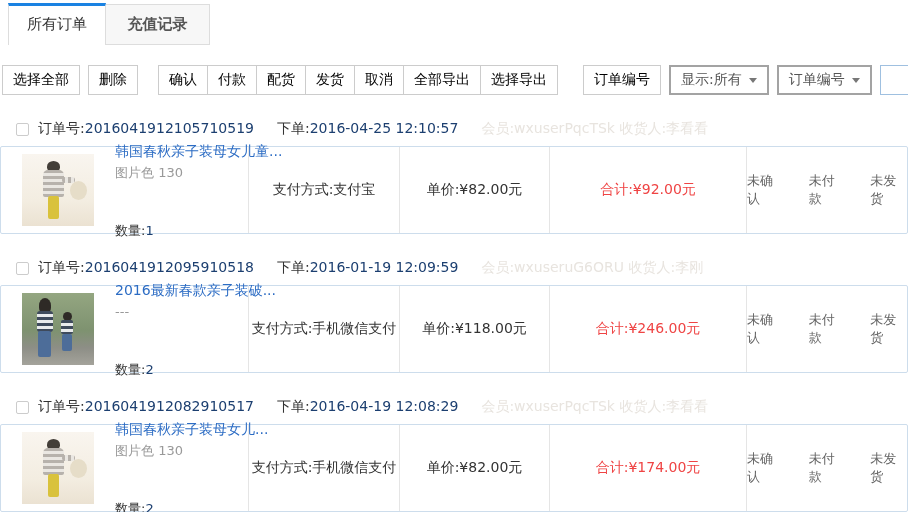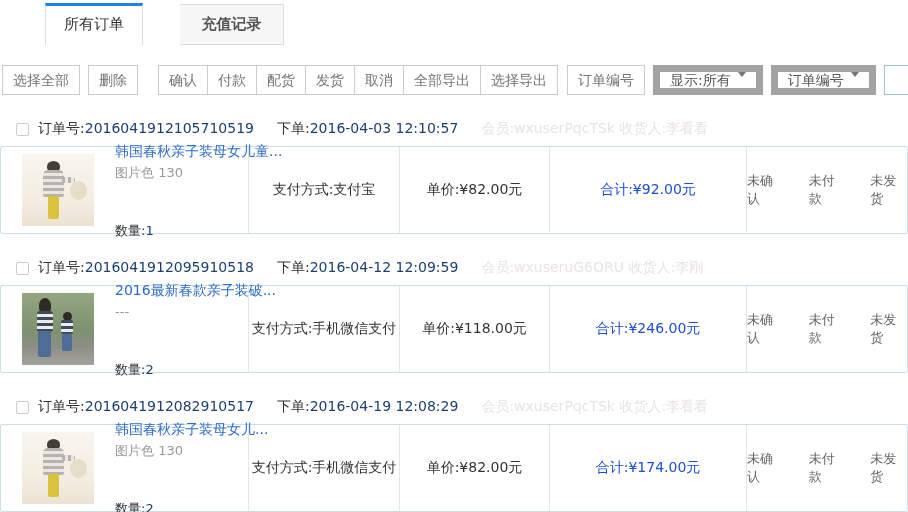--- a/index.html
+++ b/index.html
@@ -1,57 +1,57 @@
 <!DOCTYPE html>
 <html><head>
 <meta charset="utf-8">
 <style>
   html,body{margin:0;padding:0;width:908px;height:512px;overflow:hidden;background:#fff;
     font-family:"DejaVu Sans","Liberation Sans",sans-serif;}
   *{box-sizing:border-box;}
 
   
   .tabs{display:flex;align-items:flex-end;height:45px;padding-left:8px;}
-  .tab{text-align:center;font-size:15px;cursor:pointer;margin-left:37px;}
+  .tab{text-align:center;font-size:15px;cursor:pointer;}
   .tab-active{width:98px;height:42px;background:#fff;border:1px solid #ddd;border-bottom:none;
     border-top:3px solid #1a82e2;line-height:37px;color:#333;}
   .tab-inactive{width:104px;height:41px;background:#f7f7f7;border:1px solid #ddd;border-left:none;
     line-height:39px;color:#555;font-weight:bold;}
 
   
   .toolbar{display:flex;align-items:center;margin:20px 2px 0 2px;height:30px;position:relative;}
   .btn{height:30px;line-height:28px;padding:0 10px;border:1px solid #ccc;background:#fff;
-    color:#737373;font-size:14px;cursor:pointer;white-space:nowrap;}
+    color:#000000;font-size:14px;cursor:pointer;white-space:nowrap;font-family:Liberation Mono, monospace;}
   .standalone{margin-right:8px;}
-  .btn-group{display:flex;margin-right:9px;padding-left:12px;}
+  .btn-group{display:flex;margin-right:25px;padding-left:12px;}
   .btn-group .btn{margin-left:-1px;}
   .btn-group .btn:first-child{margin-left:0;}
   .toolbar-right{margin-left:auto;margin-right:-42px;display:flex;align-items:center;gap:8px;}
-  .dropdown{height:30px;padding:0 10px;border:7px solid #a3a3a3;background:#fff;color:#555;
-    font-size:14px;display:flex;gap:7px;cursor:pointer;white-space:nowrap;}
+  .dropdown{height:30px;padding:0 10px;border:2px solid #a3a3a3;background:#fff;color:#555;
+    font-size:14px;display:flex;align-items:center;gap:7px;cursor:pointer;white-space:nowrap;}
   .caret{width:0;height:0;border-left:4px solid transparent;border-right:4px solid transparent;
     border-top:5px solid #777;}
   .search-input{width:160px;height:30px;border:1px solid #9fc0e0;padding:0 6px;font-size:14px;outline:none;}
 
   
   .order-header{display:flex;align-items:center;height:34px;margin-top:17px;padding-left:16px;
     font-size:14px;color:#333;white-space:nowrap;}
   .chk{width:13px;height:13px;border:1px solid #ccc;border-radius:2px;background:#fff;
     margin-right:9px;flex:0 0 auto;cursor:pointer;}
   .oh-item{margin-right:23px;}
   .oh-value{color:#1c3f70;}
   .member{color:#e8e4df;}
 
   .order-card{height:88px;border:1px solid #cdddec;border-radius:2px;background:#fff;
     display:flex;align-items:stretch;}
   .col{display:flex;align-items:center;justify-content:center;font-size:14px;color:#333;}
   .col-product{width:247px;justify-content:flex-start;padding-left:21px;gap:21px;}
   .col-pay{width:151px;border-left:1px solid #e5e5e5;}
   .col-unit{width:150px;border-left:1px solid #e5e5e5;}
-  .col-total{width:197px;border-left:1px solid #e5e5e5;color:#1d4ed8;}
+  .col-total{width:197px;border-left:1px solid #e5e5e5;color:#ef4444;}
   .col-status{flex:1;border-left:1px solid #e5e5e5;gap:25px;color:#666;font-size:13px;}
 
   .p-info{display:flex;flex-direction:column;line-height:1;}
   .p-title{color:#2c6cc4;font-size:14px;margin-bottom:8px;white-space:nowrap;cursor:pointer;}
   .p-variant{color:#999;font-size:13px;margin-bottom:8px;}
   .p-qty{color:#333;font-size:13px;margin-top:37px;}
   .p-qty .oh-value{font-size:13px;}
 
   
   .thumb{width:72px;height:72px;position:relative;overflow:hidden;flex:0 0 auto;cursor:pointer;}
@@ -106,21 +106,21 @@
       <span class="caret"></span>
     </div>
     <input class="search-input" type="text" value="" style="">
   </div>
 </div>
 
 <div>
   <div class="order-header">
     <span class="chk"></span>
     <span class="oh-item"><span>订单号:</span><span class="oh-value">2016041912105710519</span></span>
-    <span class="oh-item"><span>下单:</span><span class="oh-value">2016-04-03 12:10:57</span></span>
+    <span class="oh-item"><span>下单:</span><span class="oh-value">2016-04-25 12:10:57</span></span>
     <span class="member">会员:wxuserPqcTSk  收货人:李看看</span>
   </div>
   <div class="order-card">
     <div class="col col-product">
       <div class="thumb thumb-indoor">
         <div class="ti-blob"></div>
         <div class="ti-hair"></div>
         <div class="ti-top"></div>
         <div class="ti-arm"></div>
         <div class="ti-pants"></div>
@@ -139,21 +139,21 @@
       <span>未付款</span>
       <span>未发货</span>
     </div>
   </div>
 </div>
 
 <div>
   <div class="order-header">
     <span class="chk"></span>
     <span class="oh-item"><span>订单号:</span><span class="oh-value">2016041912095910518</span></span>
-    <span class="oh-item"><span>下单:</span><span class="oh-value">2016-04-12 12:09:59</span></span>
+    <span class="oh-item"><span>下单:</span><span class="oh-value">2016-01-19 12:09:59</span></span>
     <span class="member">会员:wxuseruG6ORU  收货人:李刚</span>
   </div>
   <div class="order-card">
     <div class="col col-product">
       <div class="thumb thumb-outdoor">
         <div class="to-mhair"></div>
         <div class="to-mtop"></div>
         <div class="to-mjeans"></div>
         <div class="to-khair"></div>
         <div class="to-ktop"></div>

